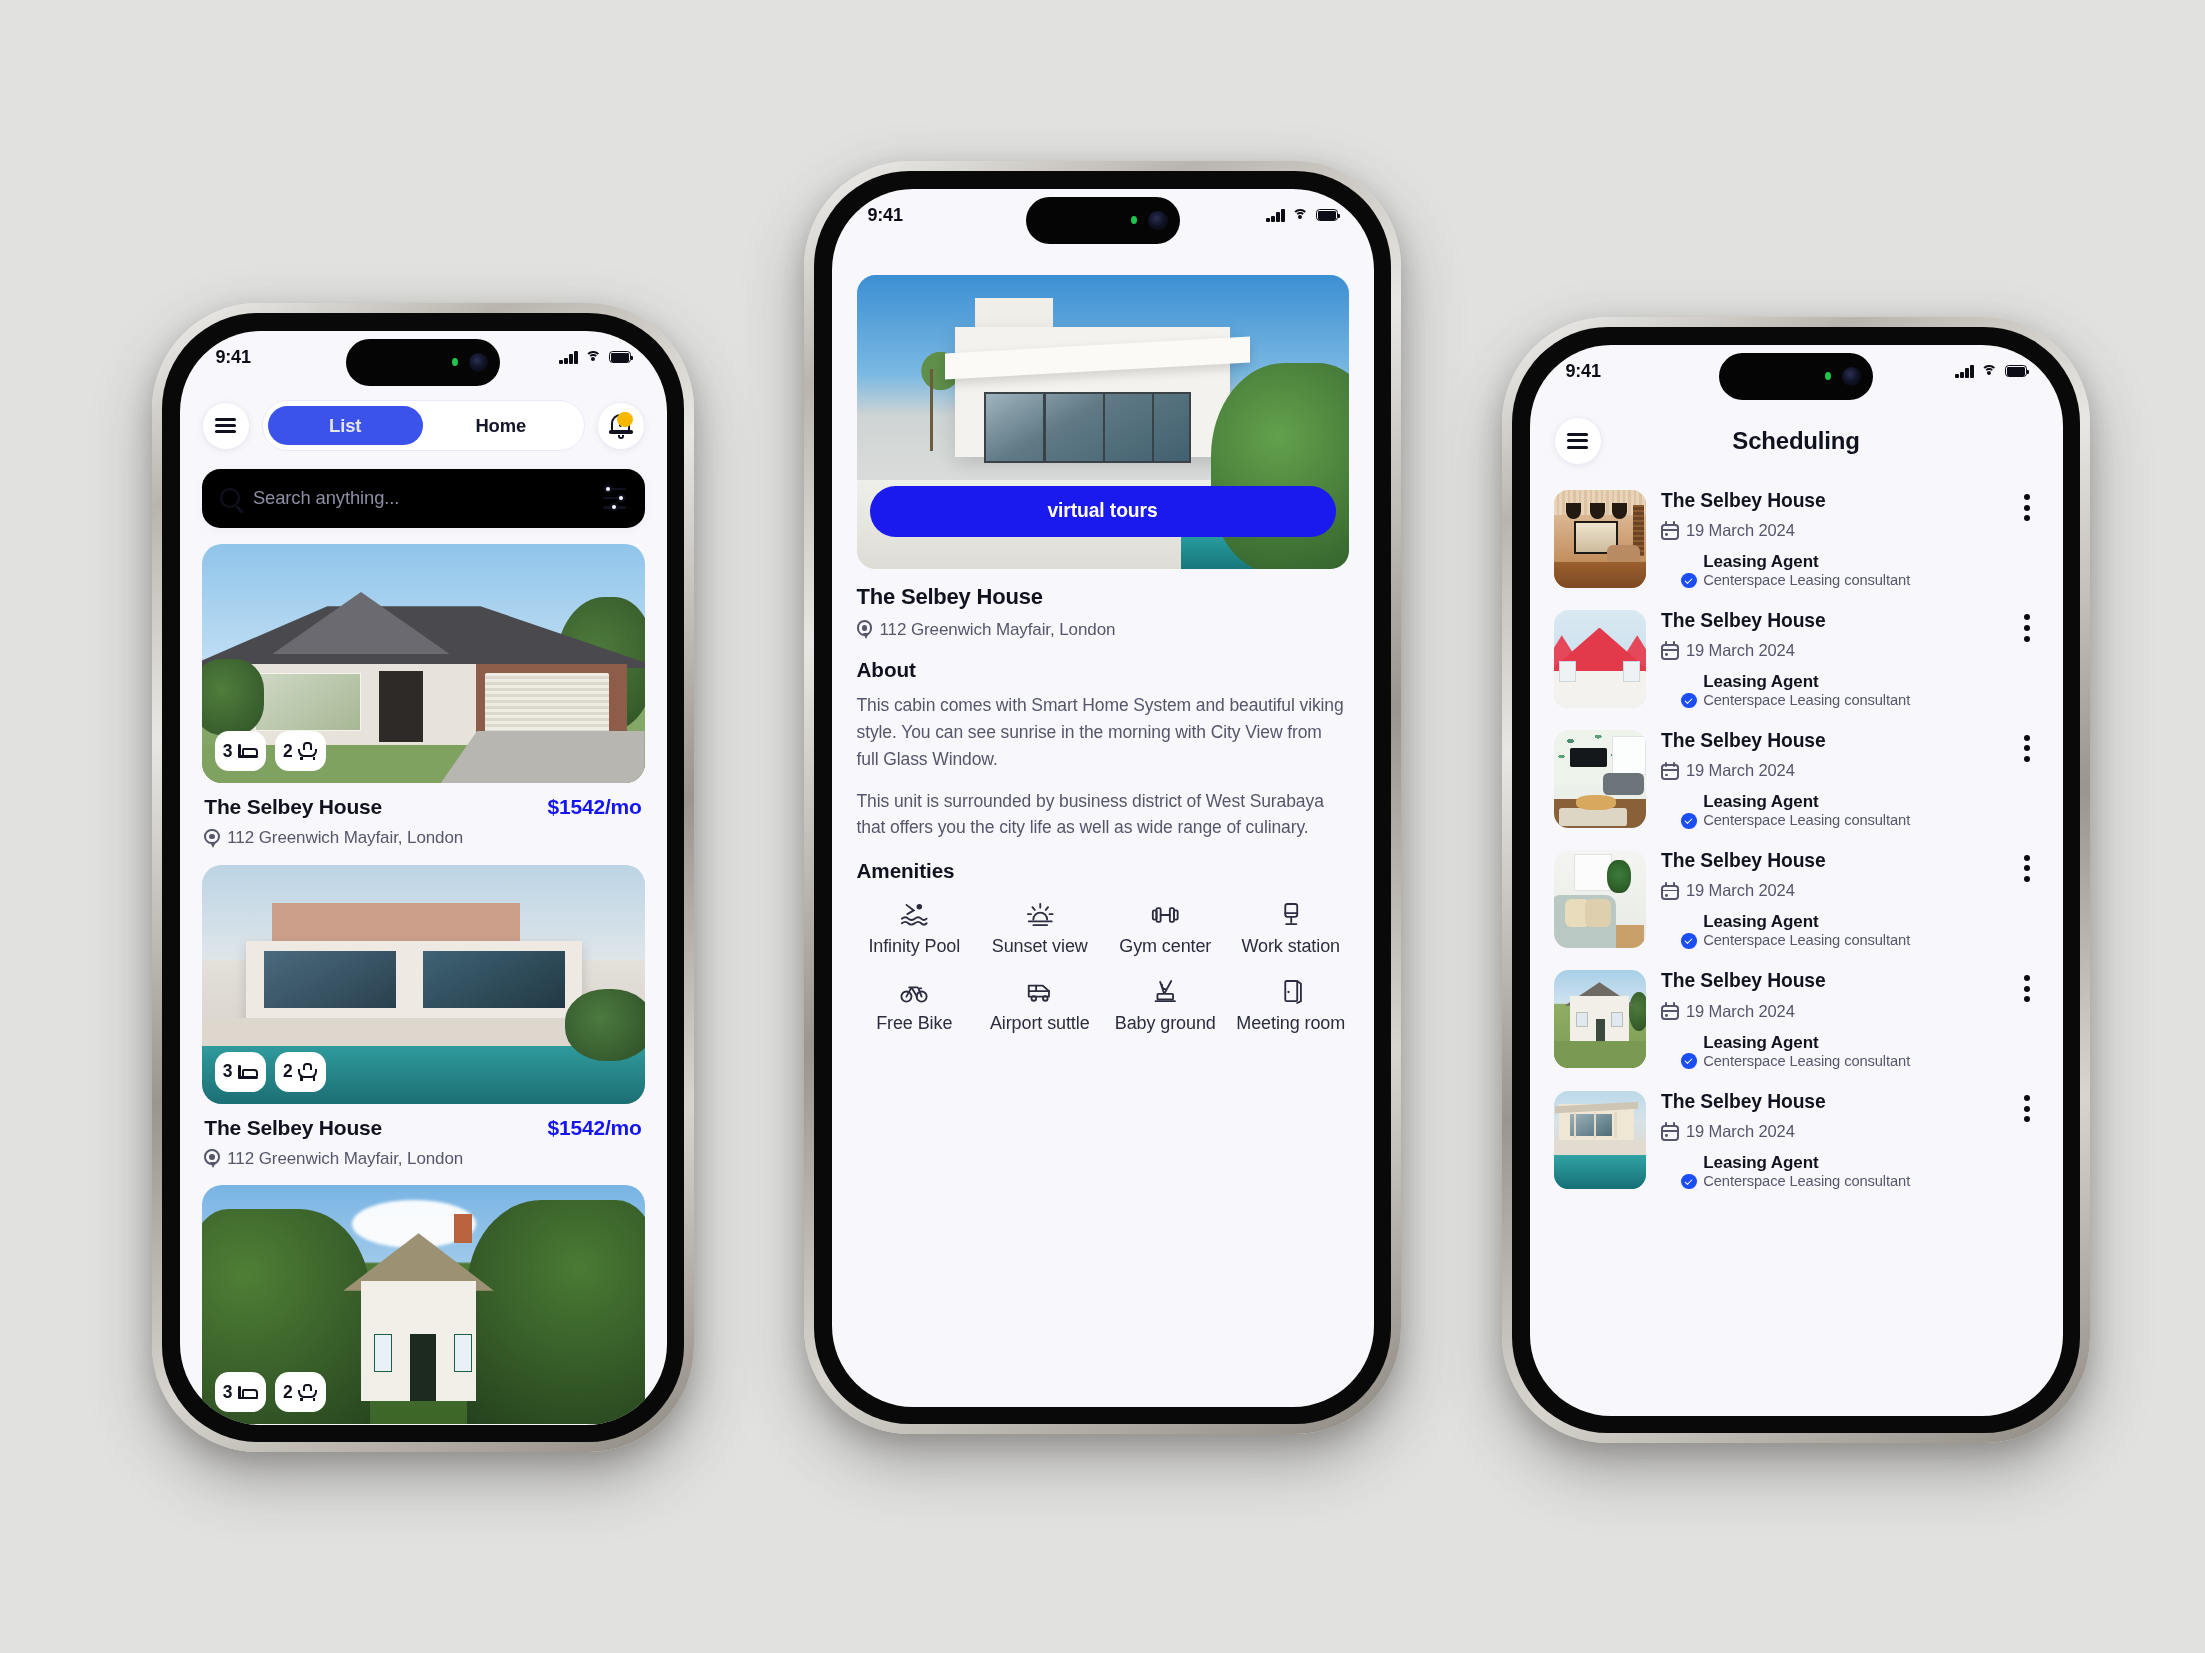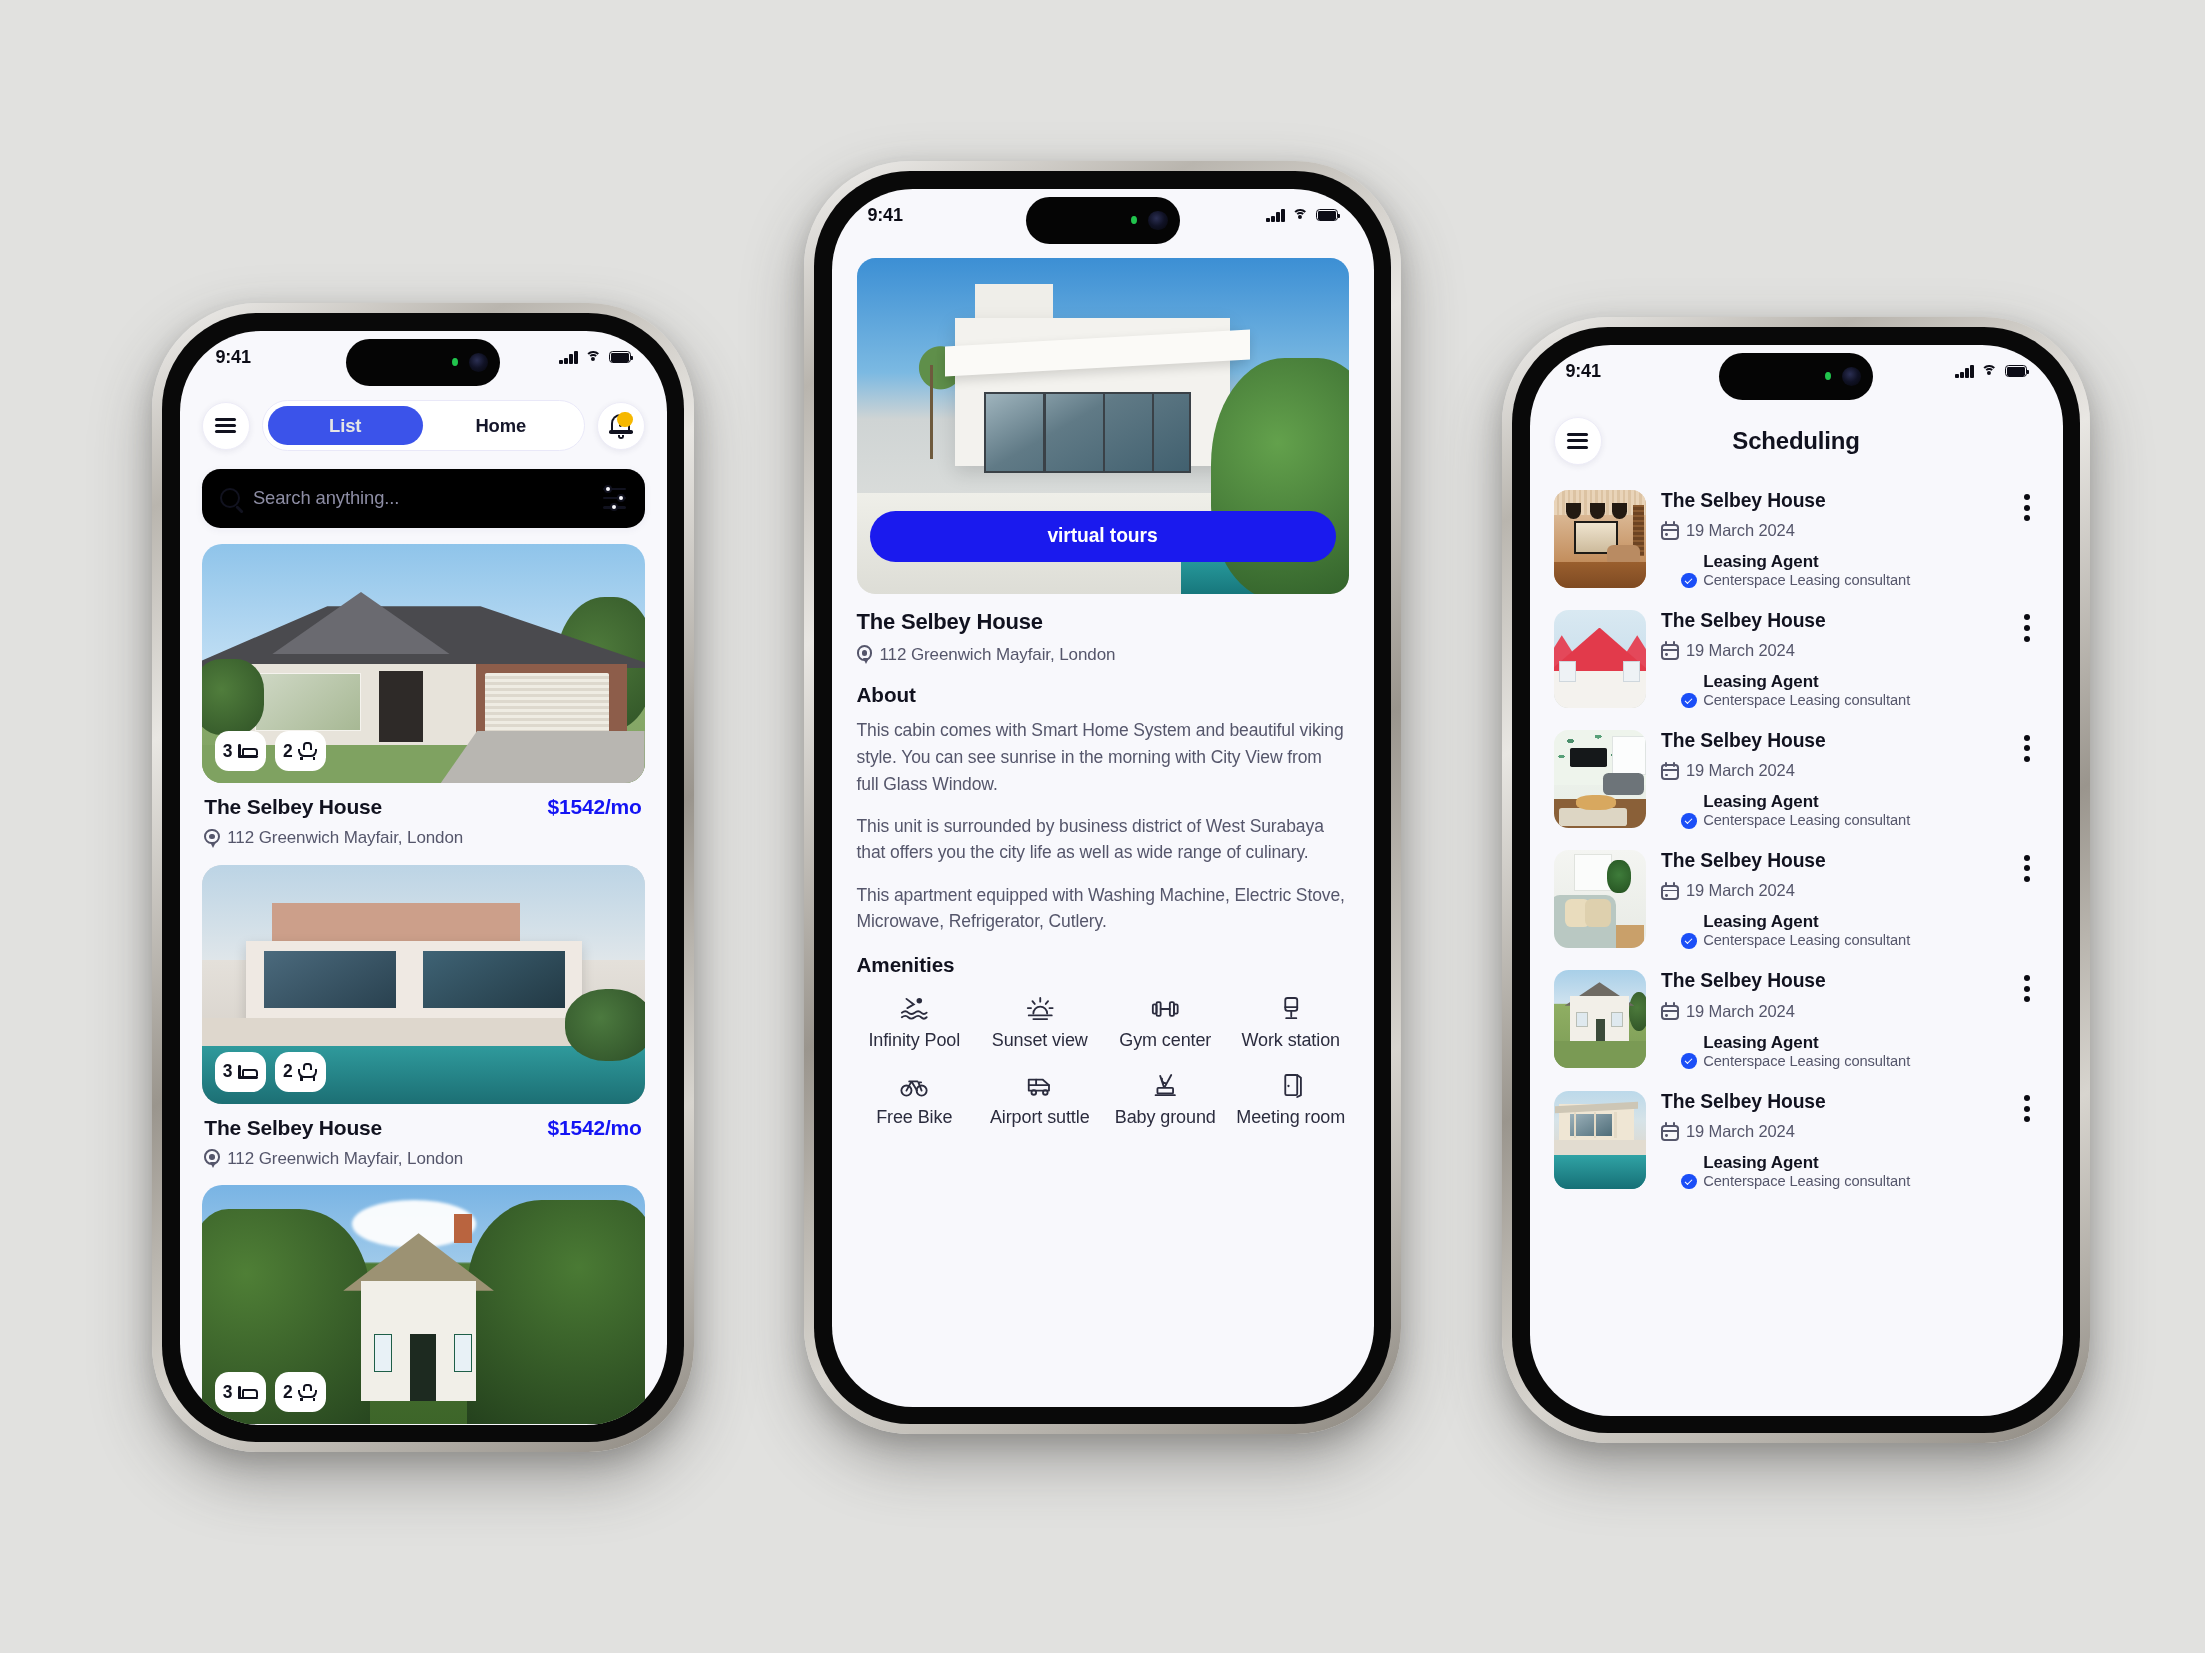--- a/index.html
+++ b/index.html
@@ -175,21 +175,21 @@
   .chev-left { width: 12px; height: 12px; border-left: 3.7px solid #11121f; border-bottom: 3.7px solid #11121f;
                transform: rotate(45deg); margin-left: 3.7px; border-radius: 0.9px; }
   .pencil { width: 24px; height: 24px; position: relative; }
   .pencil .sq { position:absolute; left:0; top:0; width: 21px; height: 21px;
                 border: 2.8px solid #11121f; border-radius: 5.5px; }
   .pencil .nib { position:absolute; right:-1.8px; top:-1.8px; width: 13.8px; height: 5.5px;
                  background:#11121f; transform: rotate(-45deg); border-radius: 1.4px;
                  box-shadow: 0 0 0 2.8px #f8f8fc; }
 
   .hero {
-    margin: 15px 25px 0 25px; height: 336px; border-radius: 18.4px; position: relative; overflow: hidden;
+    margin: 32px 25px 0 25px; height: 294px; border-radius: 18.4px; position: relative; overflow: hidden;
   }
   .vt-btn {
     position:absolute; left: 13px; right: 13px; bottom: 32px; height: 51px;
     background: #1a1aee; border-radius: 26px; color:#fff; font-size: 19.3px; font-weight: 700;
     display:flex; align-items:center; justify-content:center; letter-spacing:-0.1px;
   }
   .p2-h1 { font-size: 22px; font-weight: 700; color:#11121f; padding: 15.6px 25px 0 25px; letter-spacing:-0.2px; }
   .p2-loc { display:flex; align-items:center; gap: 7.4px; padding: 10px 25px 0 25px; }
   .p2-section { font-size: 20.7px; font-weight: 700; color:#11121f; padding: 18.4px 25px 0 25px; letter-spacing:-0.1px; }
   .p2-para { font-size: 17.5px; line-height: 1.52; color:#55566b; padding: 10px 25px 0 25px; letter-spacing:-0.1px; }
@@ -673,21 +673,20 @@
               <i class="o"></i>
               <i class="t"></i>
               <i class="i"></i>
             </span>
       <span class="card-addr">112 Greenwich Mayfair, London</span>
     </div>
 
     <div class="p2-section">About</div>
     <div class="p2-para">This cabin comes with Smart Home System and beautiful viking style. You can see sunrise in the morning with City View from full Glass Window.</div>
     <div class="p2-para" style="padding-top:15.6px">This unit is surrounded by business district of West Surabaya that offers you the city life as well as wide range of culinary.</div>
-    <div class="p2-para" style="padding-top:15.6px">This apartment equipped with Washing Machine, Electric Stove, Microwave, Refrigerator, Cutlery.</div>
 
     <div class="p2-section">Amenities</div>
     <div class="amen-grid">
 
       <div class="amen">
         <span class="ico">
           <svg width="28.5" height="26" viewBox="0 0 62 56" fill="none" stroke="#2b2c3e" stroke-width="4" stroke-linecap="round">
             <circle cx="42" cy="10" r="6" fill="#2b2c3e" stroke="none"></circle>
             <path d="M14 6 L30 18 L16 26"></path>
             <path d="M4 36 q8 -6 14 0 t14 0 t14 0 t12 0"></path>

